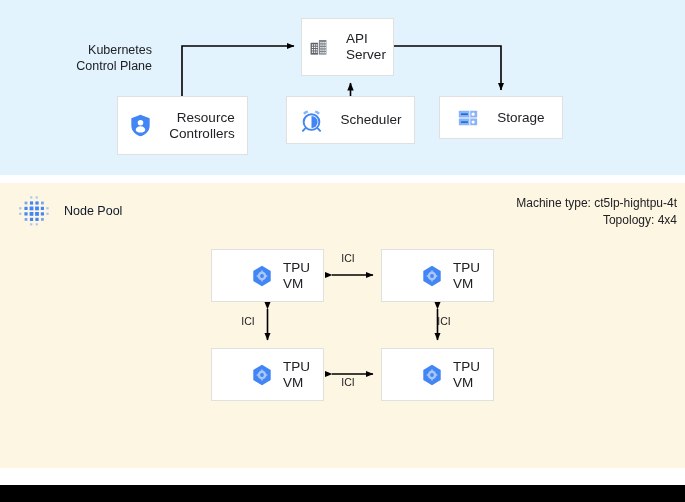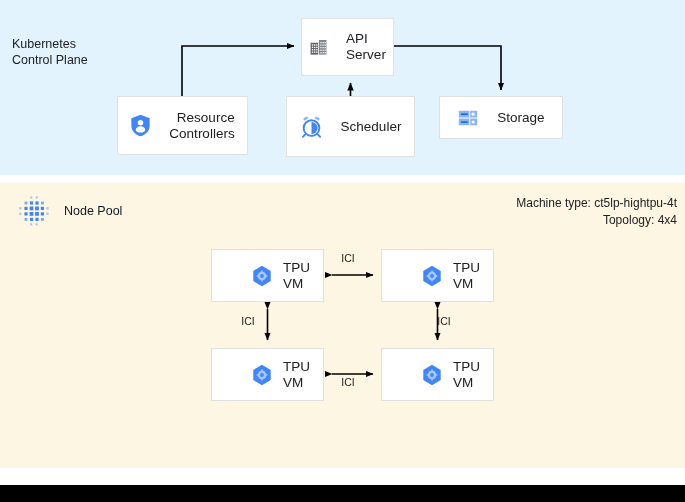--- a/index.html
+++ b/index.html
@@ -37,23 +37,23 @@
     top: 485px;
     width: 685px;
     height: 17px;
     background: #000000;
   }
 
   
   #control-plane-label {
     position: absolute;
     left: 12px;
-    top: 36px;
+    top: 42px;
     width: 140px;
-    text-align: left;
+    text-align: right;
     font-size: 12.5px;
     line-height: 16px;
     color: #202124;
     white-space: pre-line;
   }
 
   #node-pool-label {
     position: absolute;
     left: 64px;
     top: 202px;
@@ -101,21 +101,21 @@
     flex: 0 0 auto;
     display: block;
     line-height: 0;
   }
 
   
   #api-server-box   { left: 301px; top: 18px;  width: 93px;  height: 58px; }
   #api-server-box .nb-label { text-align: left; }
   #resource-controllers-box { left: 117px; top: 96px; width: 131px; height: 59px; }
   #resource-controllers-box .nb-label { text-align: right; }
-  #scheduler-box   { left: 286px; top: 96px; width: 129px; height: 61px; }
+  #scheduler-box   { left: 286px; top: 96px; width: 129px; height: 48px; }
   #storage-box     { left: 439px; top: 96px; width: 124px; height: 43px; }
 
   
   .tpu-box { width: 113px; height: 53px; gap: 11px; padding-left: 40px; }
   #tpu-vm-0 { left: 211px; top: 249px; }
   #tpu-vm-1 { left: 381px; top: 249px; }
   #tpu-vm-2 { left: 211px; top: 348px; }
   #tpu-vm-3 { left: 381px; top: 348px; }
 
   

